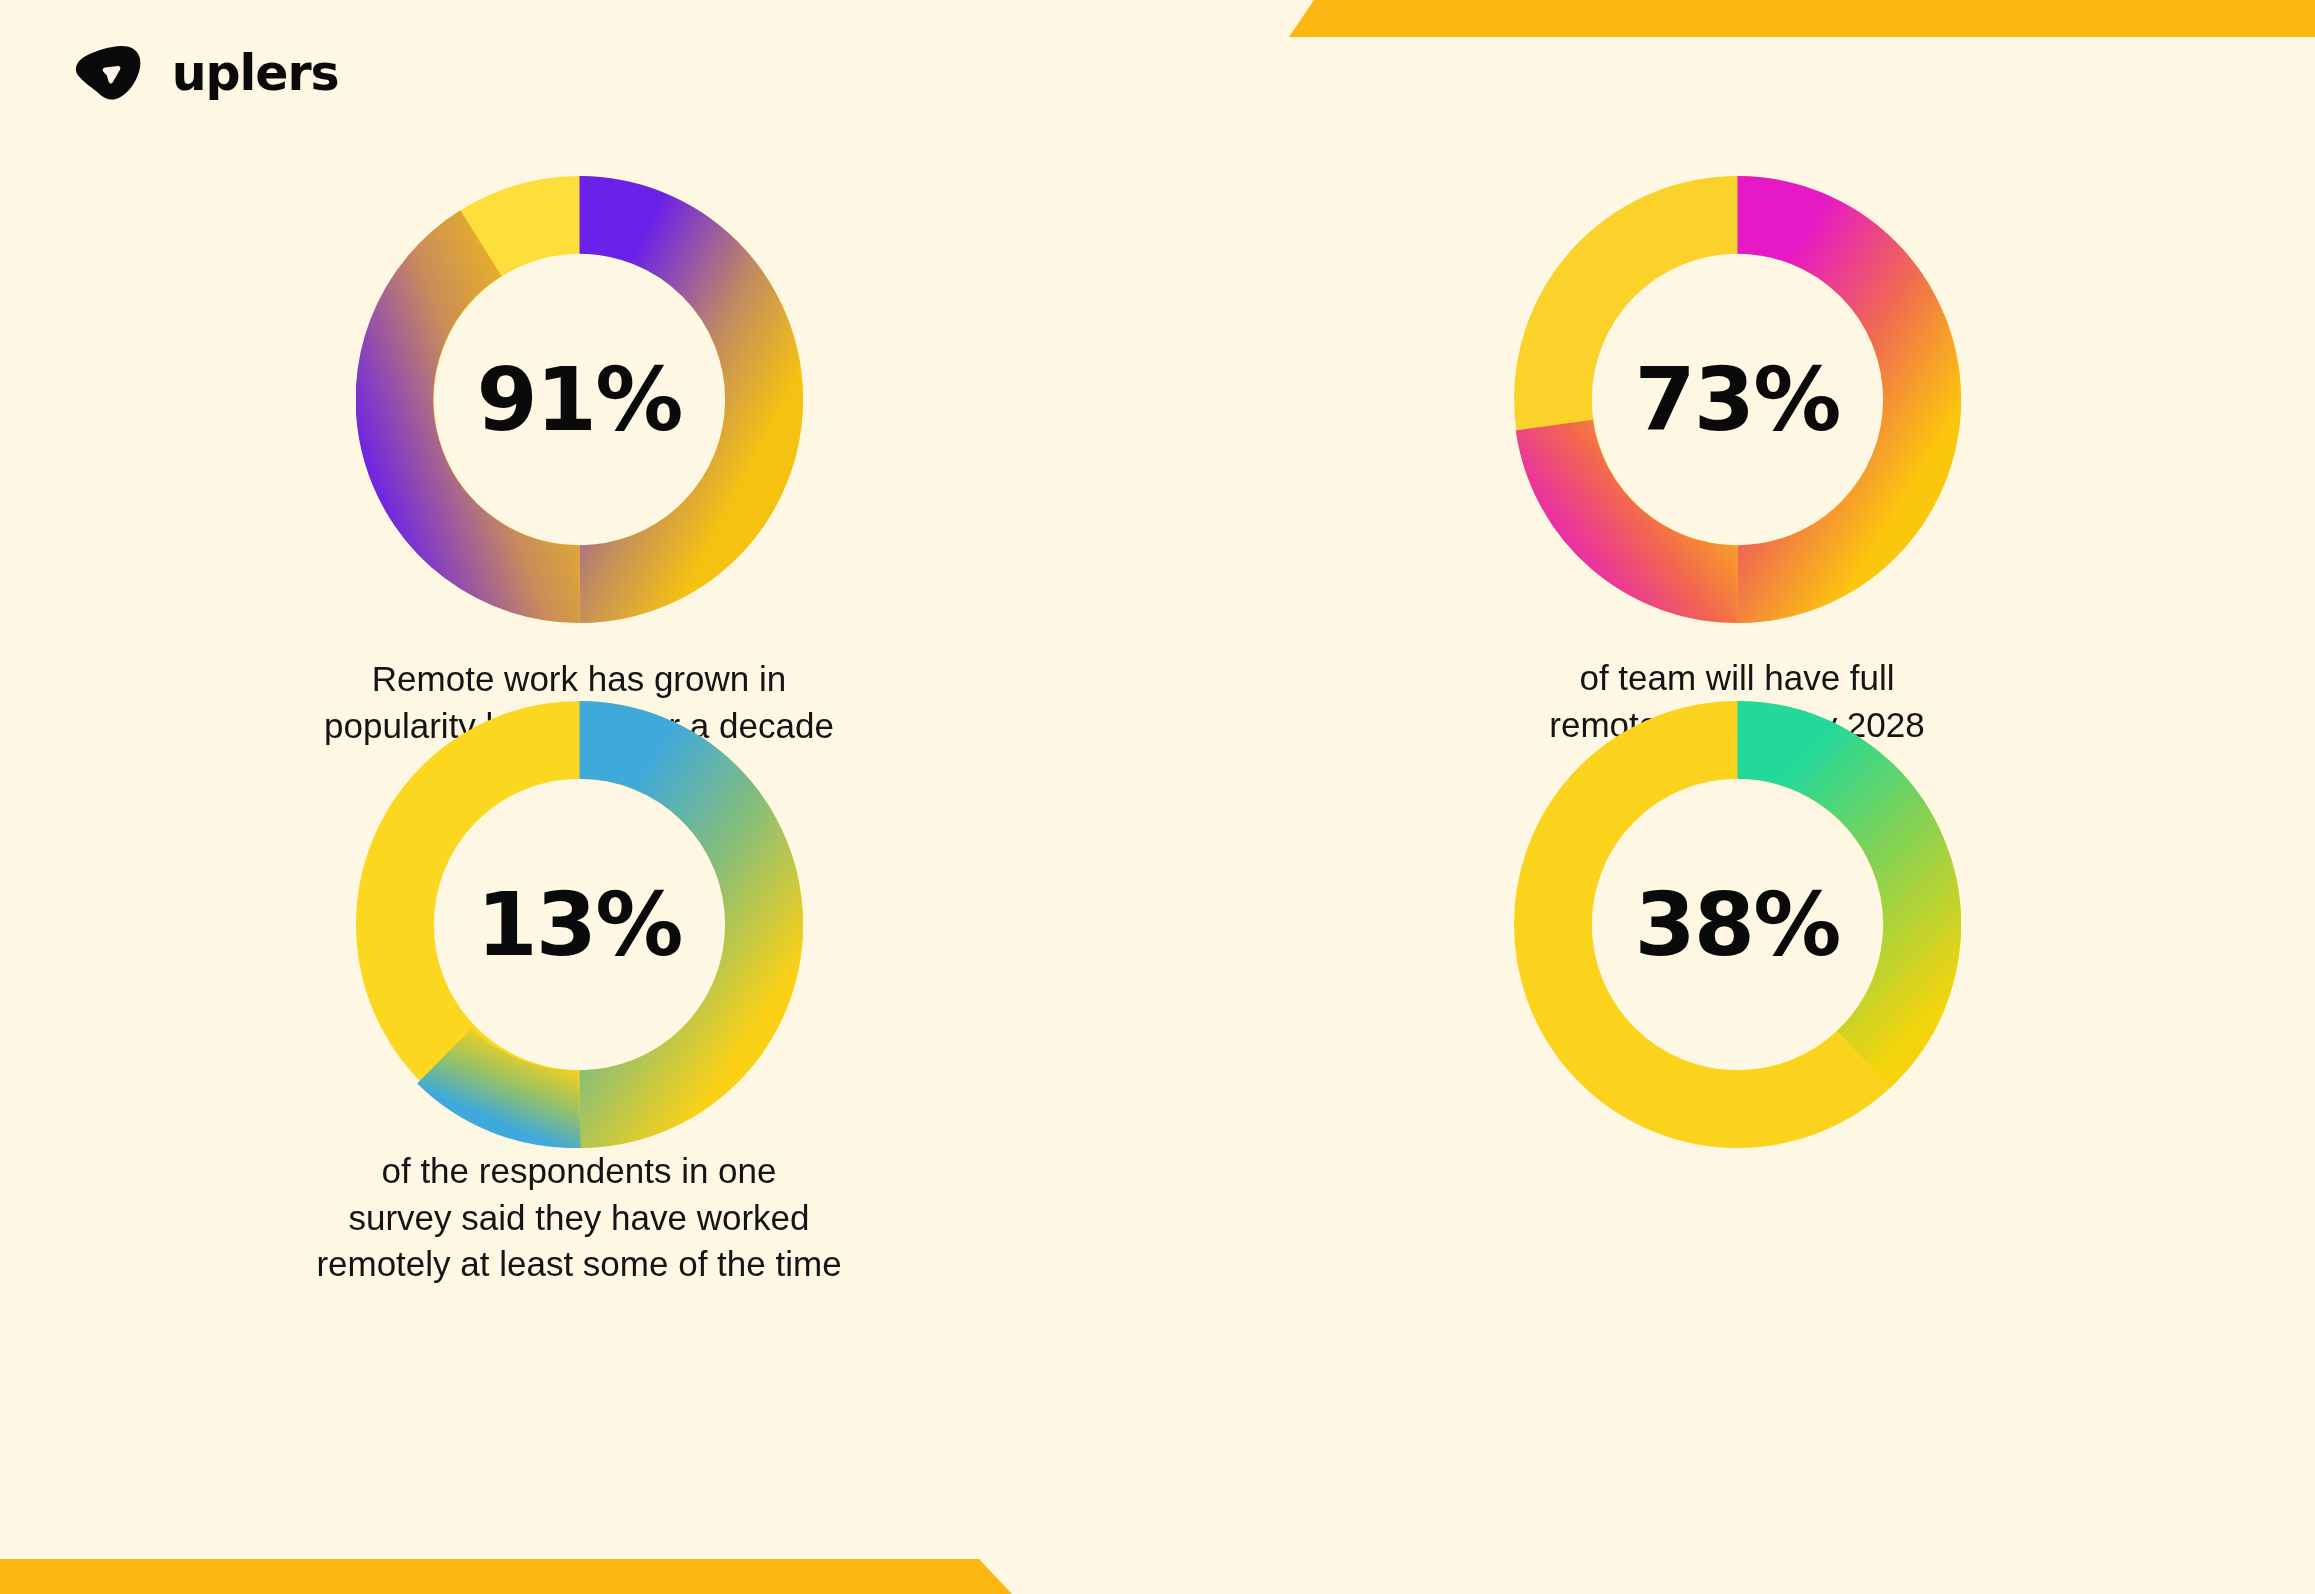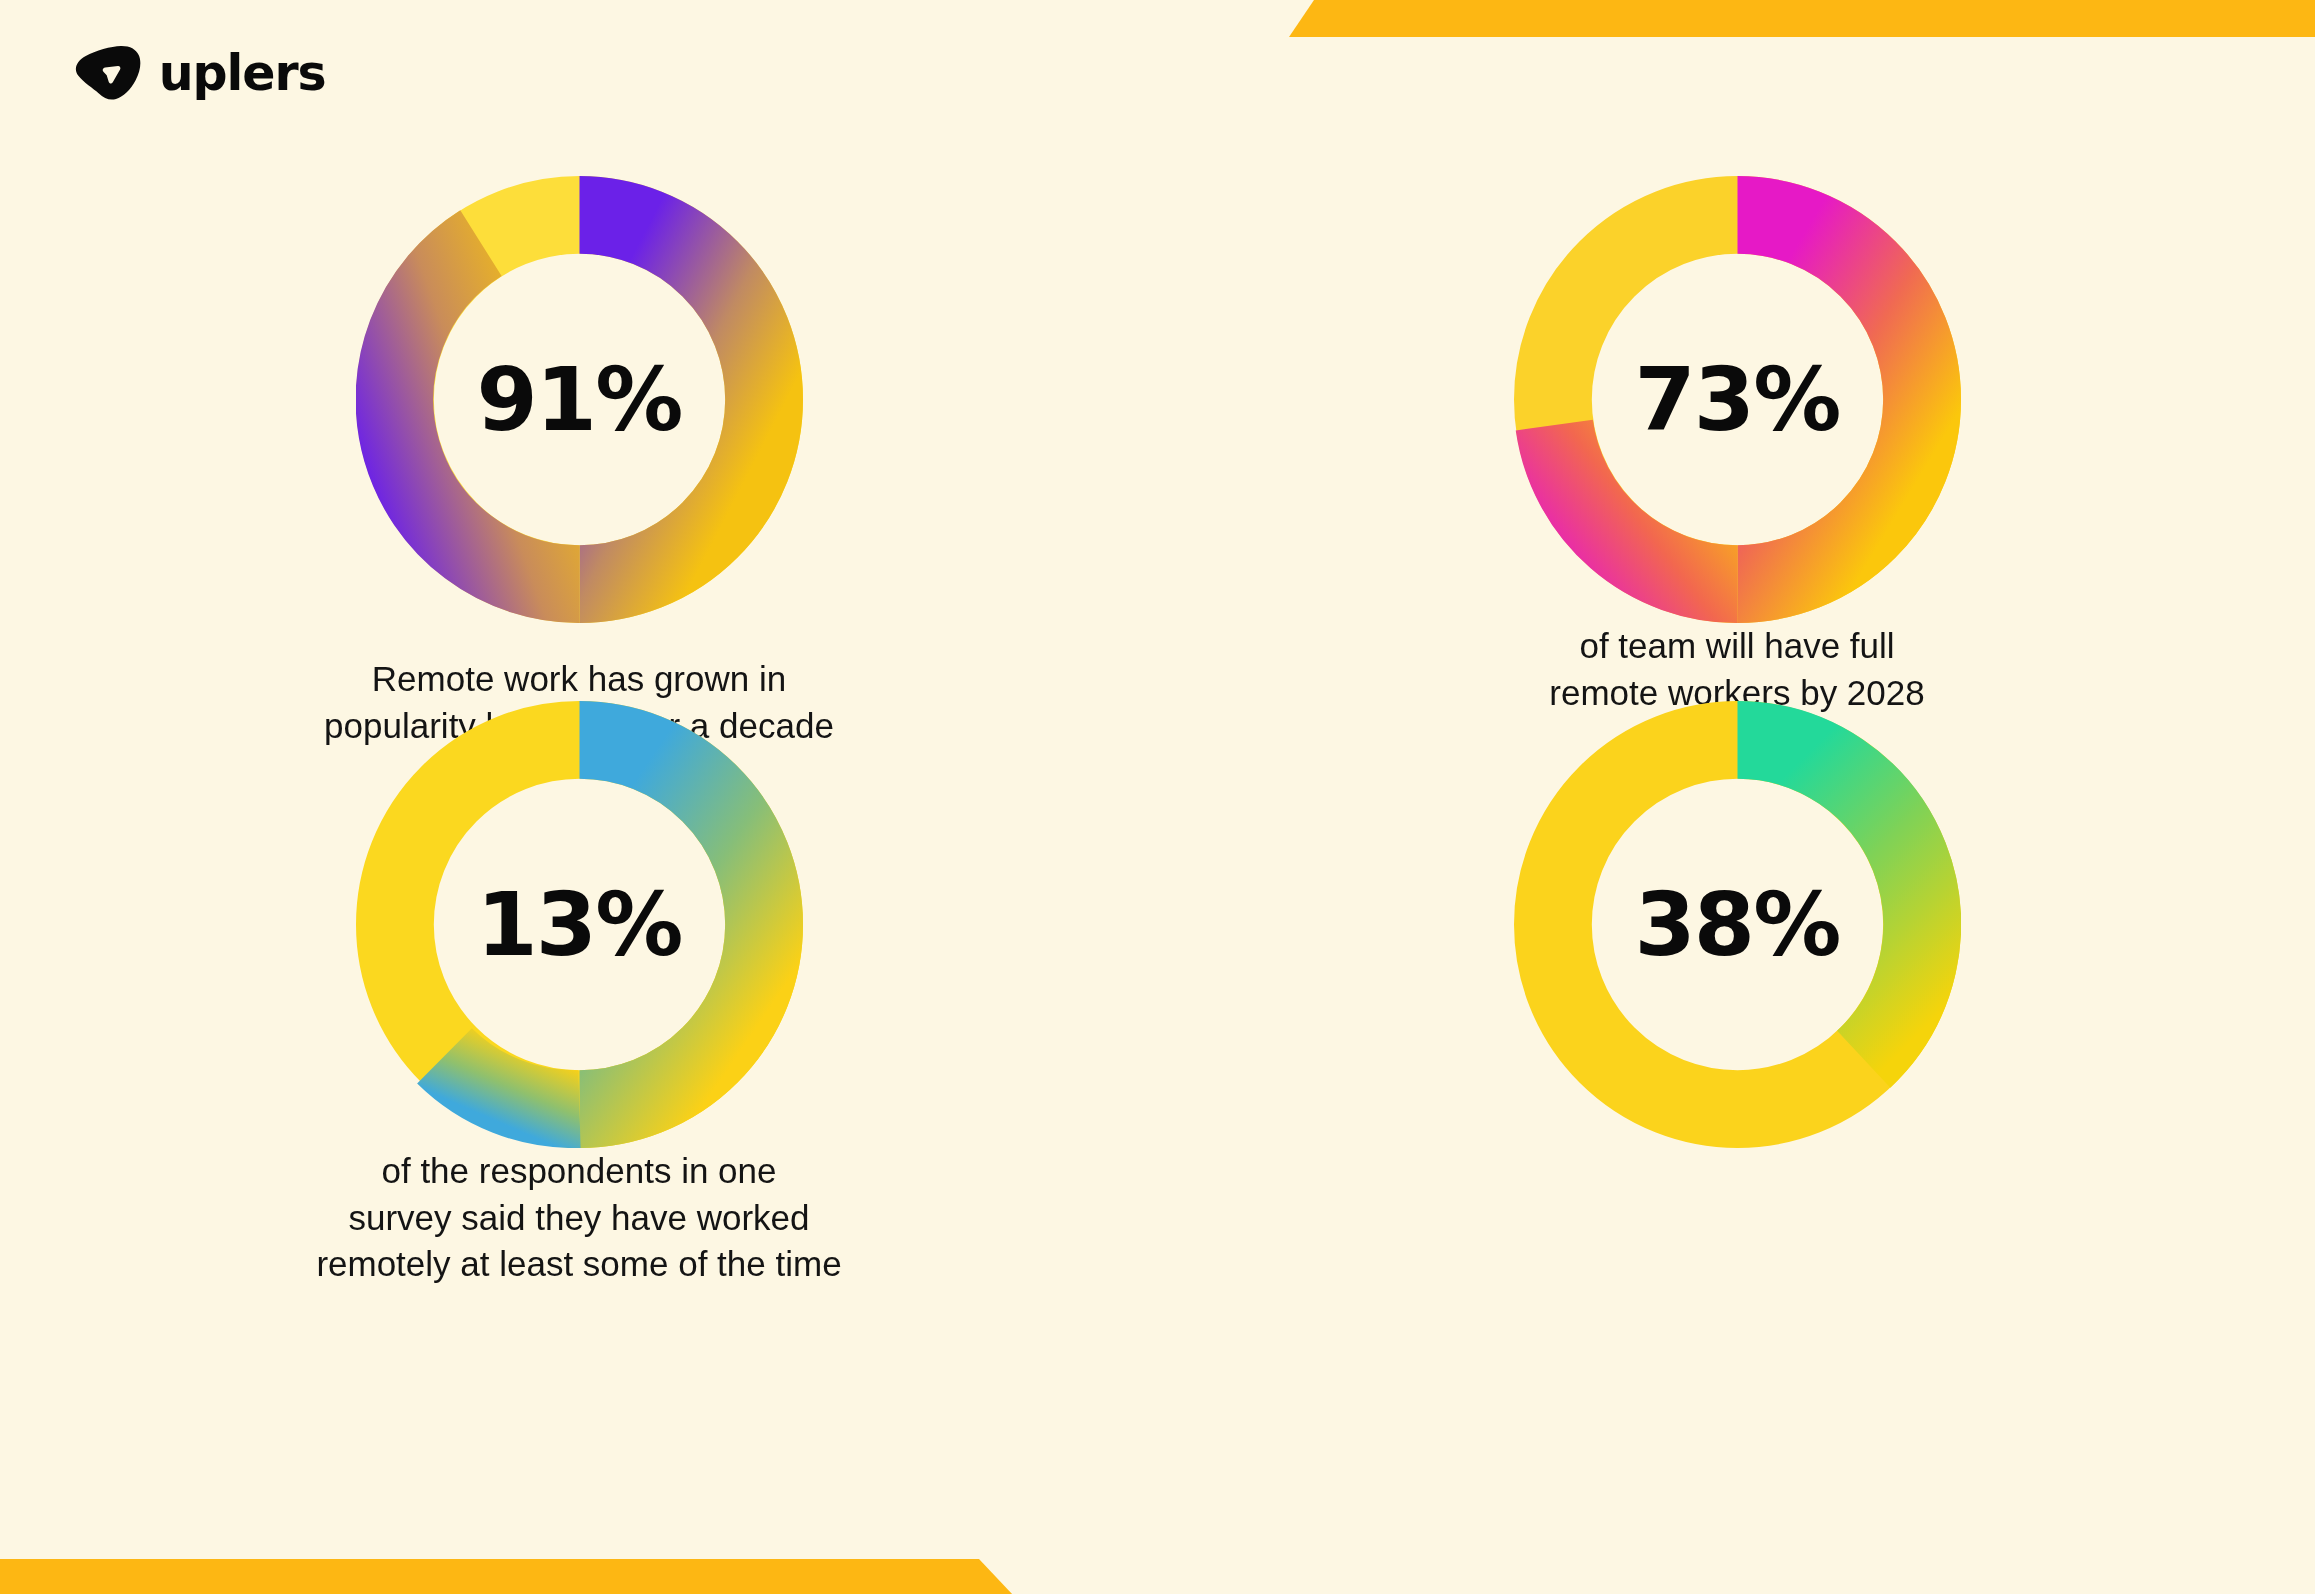--- a/index.html
+++ b/index.html
@@ -36,21 +36,21 @@
     clip-path: polygon(0 0, 979px 0, 100% 100%, 0 100%);
   }
 
   
   .logo {
     position: absolute;
     top: 45px;
     left: 75px;
     display: flex;
     align-items: center;
-    gap: 11px;
+    gap: 24px;
   }
   .logo-mark {
     width: 71px;
     height: 56px;
     display: block;
   }
   .logo-word {
     font-family: "DejaVu Sans", sans-serif;
     font-size: 49px;
     font-weight: 700;
@@ -72,21 +72,21 @@
     grid-template-rows: 525px 525px;
     row-gap: 0;
   }
   .cell {
     position: relative;
     display: flex;
     flex-direction: column;
     align-items: center;
   }
   .cell-tl { grid-column: 1; grid-row: 1; }
-  .cell-tr { grid-column: 2; grid-row: 1; }
+  .cell-tr { grid-column: 2; grid-row: 1; gap: 32px; }
   .cell-bl { grid-column: 1; grid-row: 2; }
   .cell-br { grid-column: 2; grid-row: 2; }
 
   
   .donut-wrap {
     position: relative;
     width: 447px;
     height: 447px;
   }
   .donut-wrap svg {

